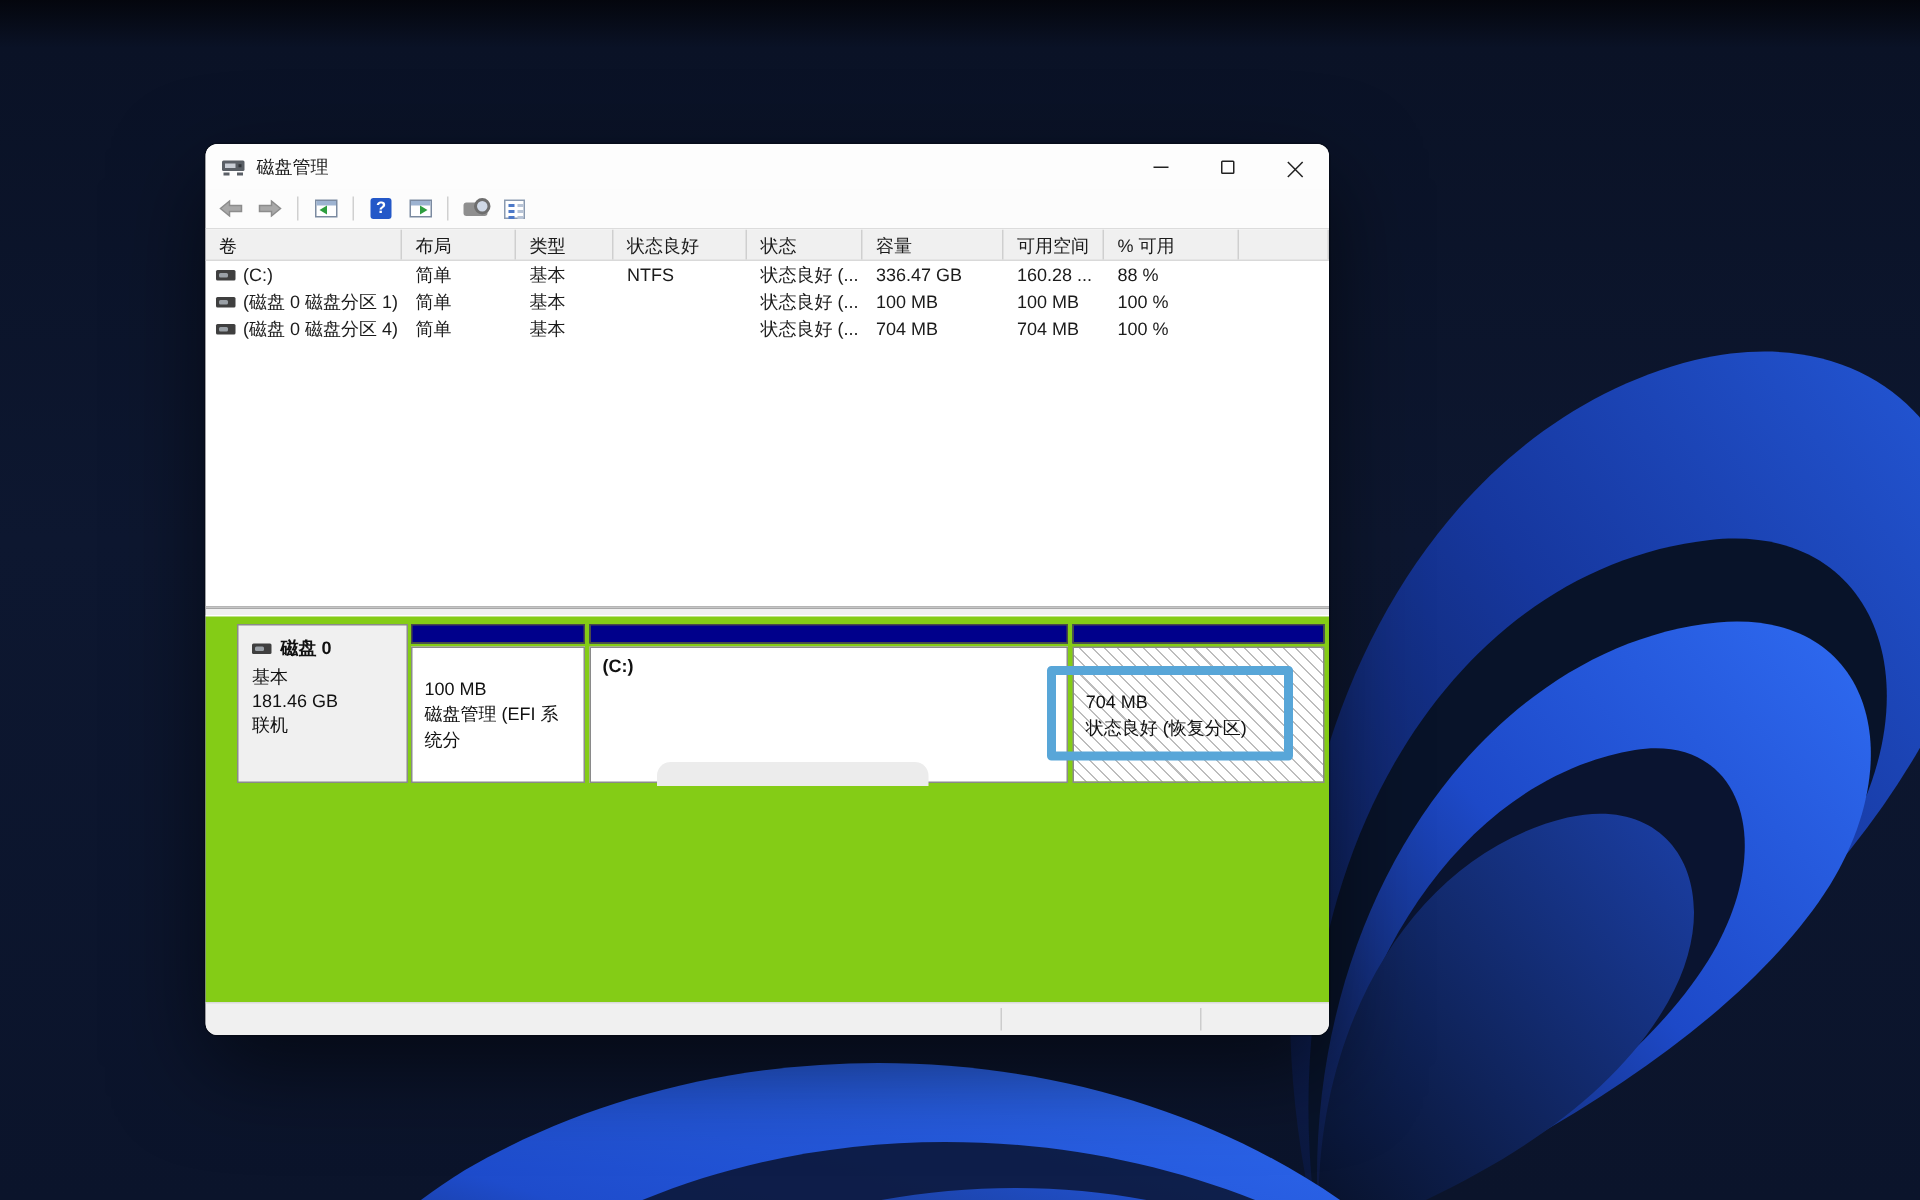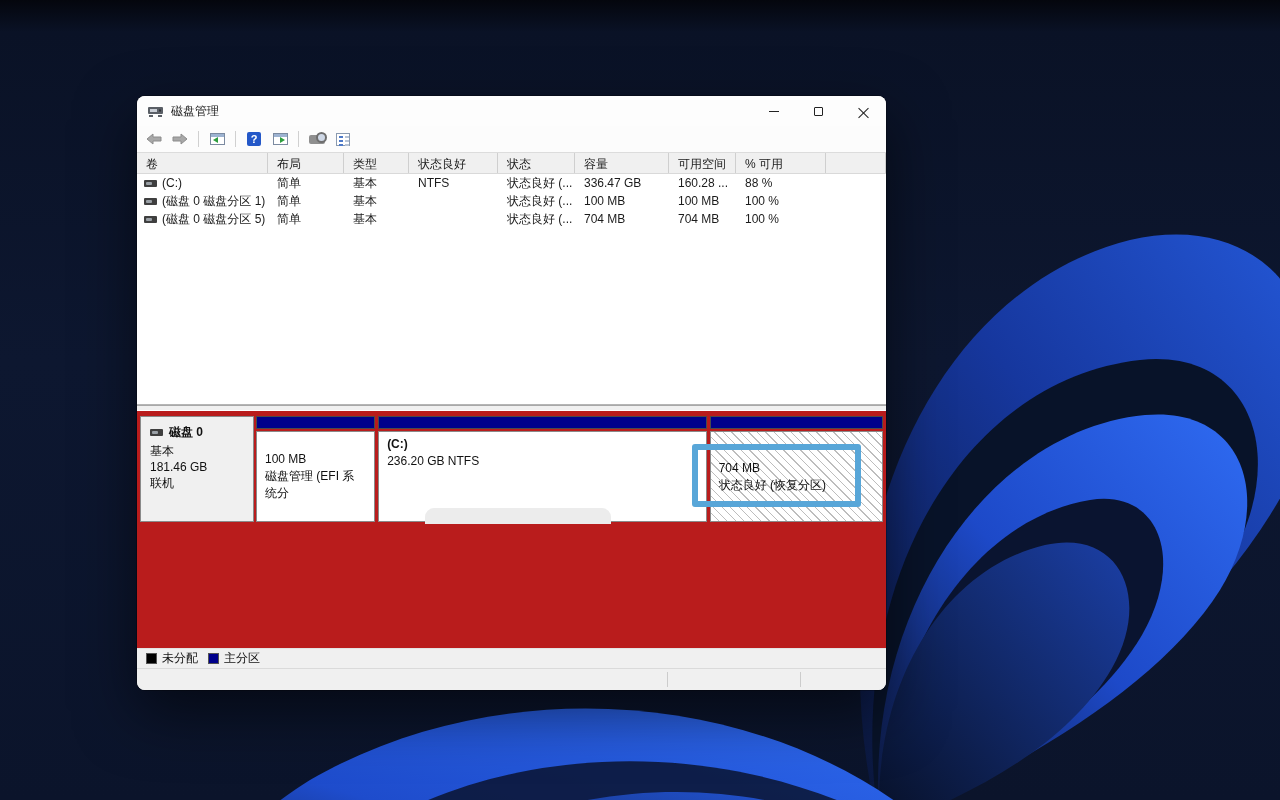--- a/index.html
+++ b/index.html
@@ -55,22 +55,22 @@
   .vol-cell { display:flex; align-items:center; gap:5px; padding-left:7px !important; }
   .drive-ico { width:13px; height:7px; background:#3f3f3f; border-radius:1px;
     position:relative; flex:none; }
   .drive-ico::after { content:""; position:absolute; left:2px; top:2px; width:6px; height:3px;
     background:#9aa0a6; border-radius:1px; }
 
   .splitter { height:6px; background:#f0f0f0; border-top:1px solid #a8a8a8;
     border-bottom:1px solid #ffffff; flex:none; }
 
   
-  .graph-pane { flex:1; background:#b91c1c; position:relative; display:flex;
-    flex-direction:column; overflow:hidden; }
+  .graph-pane { flex:1; background:#84cc16; position:relative; display:flex;
+    flex-direction:column; overflow:hidden;padding-left:18px; }
   .disk-row { margin:5px 3px 0 3px; height:106px; display:flex; flex:none; }
   .disk-info { width:114px; flex:none; border:1px solid #8a8a8a; background:#f0f0f0;
     padding:7px 0 0 9px; font-size:12px; color:#111; line-height:16px; }
   .disk-title { display:flex; align-items:center; gap:6px; font-weight:bold; margin-bottom:3px; }
   .partitions { flex:1; display:flex; gap:3px; margin-left:2px; position:relative; }
   .part { display:flex; flex-direction:column; }
   .part-band { height:13px; background:#00008b; border:1px solid #4a4a4a; flex:none; }
   .part-body { flex:1; margin-top:2px; background:#ffffff; border:1px solid #8a8a8a;
     padding:4px 8px; font-size:12px; color:#111; line-height:17px;
     display:flex; flex-direction:column; overflow:hidden; }
@@ -256,21 +256,21 @@
         <div class="cell">状态良好 (...</div>
         <div class="cell">100 MB</div>
         <div class="cell">100 MB</div>
         <div class="cell">100 %</div>
         <div class="cell"></div>
       </div>
 
       <div class="vt-grid vt-row">
         <div class="cell vol-cell">
             <span class="drive-ico"></span>
-            <span>(磁盘 0 磁盘分区 5)</span>
+            <span>(磁盘 0 磁盘分区 4)</span>
           </div>
         <div class="cell">简单</div>
         <div class="cell">基本</div>
         <div class="cell"></div>
         <div class="cell">状态良好 (...</div>
         <div class="cell">704 MB</div>
         <div class="cell">704 MB</div>
         <div class="cell">100 %</div>
         <div class="cell"></div>
       </div>
@@ -296,47 +296,36 @@
             <div class="part-body centered">
               <div>100 MB</div>
               <div>磁盘管理 (EFI 系统分</div>
             </div>
           </div>
 
           <div class="part" style="flex:0 0 52.4%;">
             <div class="part-band"></div>
             <div class="part-body">
               <div class="part-name">(C:)</div>
-              <div>236.20 GB NTFS</div>
             </div>
           </div>
 
           <div class="part" style="flex:1;">
             <div class="part-band"></div>
             <div class="part-body centered hatched">
               <div>704 MB</div>
               <div>状态良好 (恢复分区)</div>
             </div>
           </div>
 
           <div class="highlight-box"></div>
           <div class="tooltip-artifact"></div>
         </div>
       </div>
 
-      <div class="legend-row">
-        <div class="legend-item">
-          <span class="swatch swatch-unallocated"></span>
-          <span>未分配</span>
-        </div>
-        <div class="legend-item">
-          <span class="swatch swatch-primary"></span>
-          <span>主分区</span>
-        </div>
-      </div>
     </div>
 
     <div class="statusbar">
       <div class="sb-sep1"></div>
       <div class="sb-sep2"></div>
     </div>
   </div>
 </div>
 
 </body></html>

